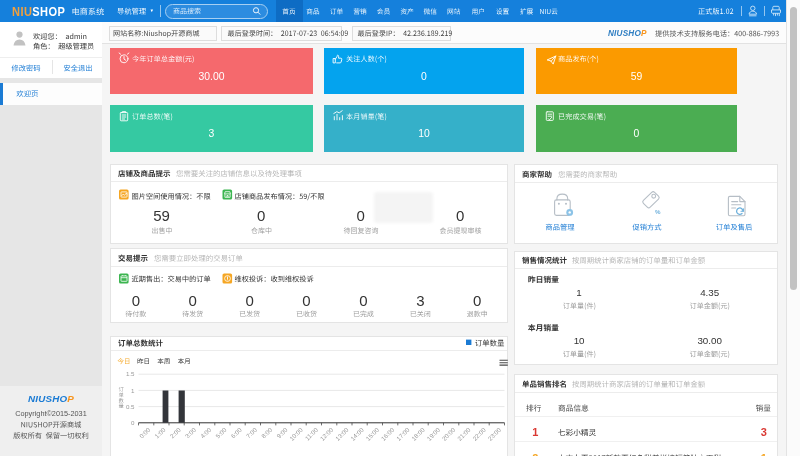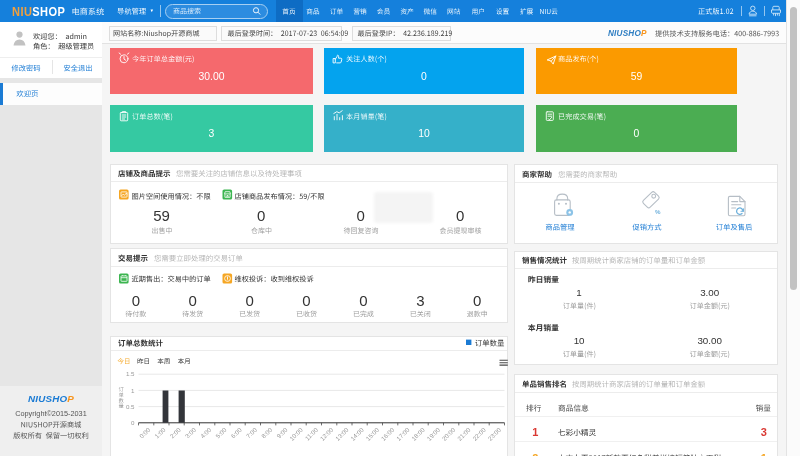--- a/index.html
+++ b/index.html
@@ -61,21 +61,21 @@
 <div class="abs" style="left:420.1px;top:208.1px;width:80px;text-align:center;font-size:15px;line-height:1;color:#333">0</div>
 <div class="abs" style="left:374px;top:191.5px;width:59px;height:31px;background:#f4f4f4;border-radius:3px;filter:blur(1.5px)"></div>
 <div class="abs" style="left:110.80000000000001px;top:292.5px;width:50px;text-align:center;font-size:15px;line-height:1;color:#333">0</div>
 <div class="abs" style="left:167.7px;top:292.5px;width:50px;text-align:center;font-size:15px;line-height:1;color:#333">0</div>
 <div class="abs" style="left:224.6px;top:292.5px;width:50px;text-align:center;font-size:15px;line-height:1;color:#333">0</div>
 <div class="abs" style="left:281.5px;top:292.5px;width:50px;text-align:center;font-size:15px;line-height:1;color:#333">0</div>
 <div class="abs" style="left:338.4px;top:292.5px;width:50px;text-align:center;font-size:15px;line-height:1;color:#333">0</div>
 <div class="abs" style="left:395.3px;top:292.5px;width:50px;text-align:center;font-size:15px;line-height:1;color:#333">3</div>
 <div class="abs" style="left:452.2px;top:292.5px;width:50px;text-align:center;font-size:15px;line-height:1;color:#333">0</div>
 <div class="abs" style="left:539.1px;top:287.6px;width:80px;text-align:center;font-size:9.8px;line-height:1;color:#333">1</div>
-<div class="abs" style="left:669.7px;top:287.6px;width:80px;text-align:center;font-size:9.8px;line-height:1;color:#333">3.00</div>
+<div class="abs" style="left:669.7px;top:287.6px;width:80px;text-align:center;font-size:9.8px;line-height:1;color:#333">4.35</div>
 <div class="abs" style="left:539.1px;top:336.4px;width:80px;text-align:center;font-size:9.8px;line-height:1;color:#333">10</div>
 <div class="abs" style="left:669.7px;top:336.4px;width:80px;text-align:center;font-size:9.8px;line-height:1;color:#333">30.00</div>
 <div class="abs" style="left:525.3px;top:427.1px;width:20px;text-align:center;font-size:11px;line-height:1;font-weight:bold;color:#da3832">1</div>
 <div class="abs" style="left:753.8px;top:427.1px;width:20px;text-align:center;font-size:11px;line-height:1;font-weight:bold;color:#da3832">3</div>
 <div class="abs" style="left:525.3px;top:452.7px;width:20px;text-align:center;font-size:11px;line-height:1;font-weight:bold;color:#f5a623">2</div>
 <div class="abs" style="left:753.8px;top:452.7px;width:20px;text-align:center;font-size:11px;line-height:1;font-weight:bold;color:#f5a623">1</div>
 <svg width="800" height="456" viewBox="0 0 800 456" style="position:absolute;left:0;top:0;z-index:50">
     <defs>
       <path id="b4ea4" d="M296 597C240 525 142 451 51 406C79 386 125 342 147 318C236 373 344 464 414 552ZM596 535C685 471 797 376 846 313L949 392C893 455 777 544 690 603ZM373 419 265 386C304 296 352 219 412 154C313 89 189 46 44 18C67 -8 103 -62 117 -89C265 -53 394 -1 500 74C601 -2 728 -54 886 -84C901 -52 933 -2 959 24C811 46 690 89 594 152C660 217 713 295 753 389L632 424C602 346 558 280 502 226C447 281 404 345 373 419ZM401 822C418 792 437 755 450 723H59V606H941V723H585L588 724C575 762 542 819 515 862Z"></path>
       <path id="b51b5" d="M55 712C117 662 192 588 223 536L311 627C276 678 200 746 136 792ZM30 115 122 26C186 121 255 234 311 335L233 420C168 309 86 187 30 115ZM472 687H785V476H472ZM357 801V361H453C443 191 418 73 235 4C262 -18 294 -61 307 -91C521 -3 559 150 572 361H655V66C655 -42 678 -78 775 -78C792 -78 840 -78 859 -78C942 -78 970 -33 980 132C949 140 899 159 876 179C873 50 868 30 847 30C837 30 802 30 794 30C774 30 770 34 770 67V361H908V801Z"></path>

